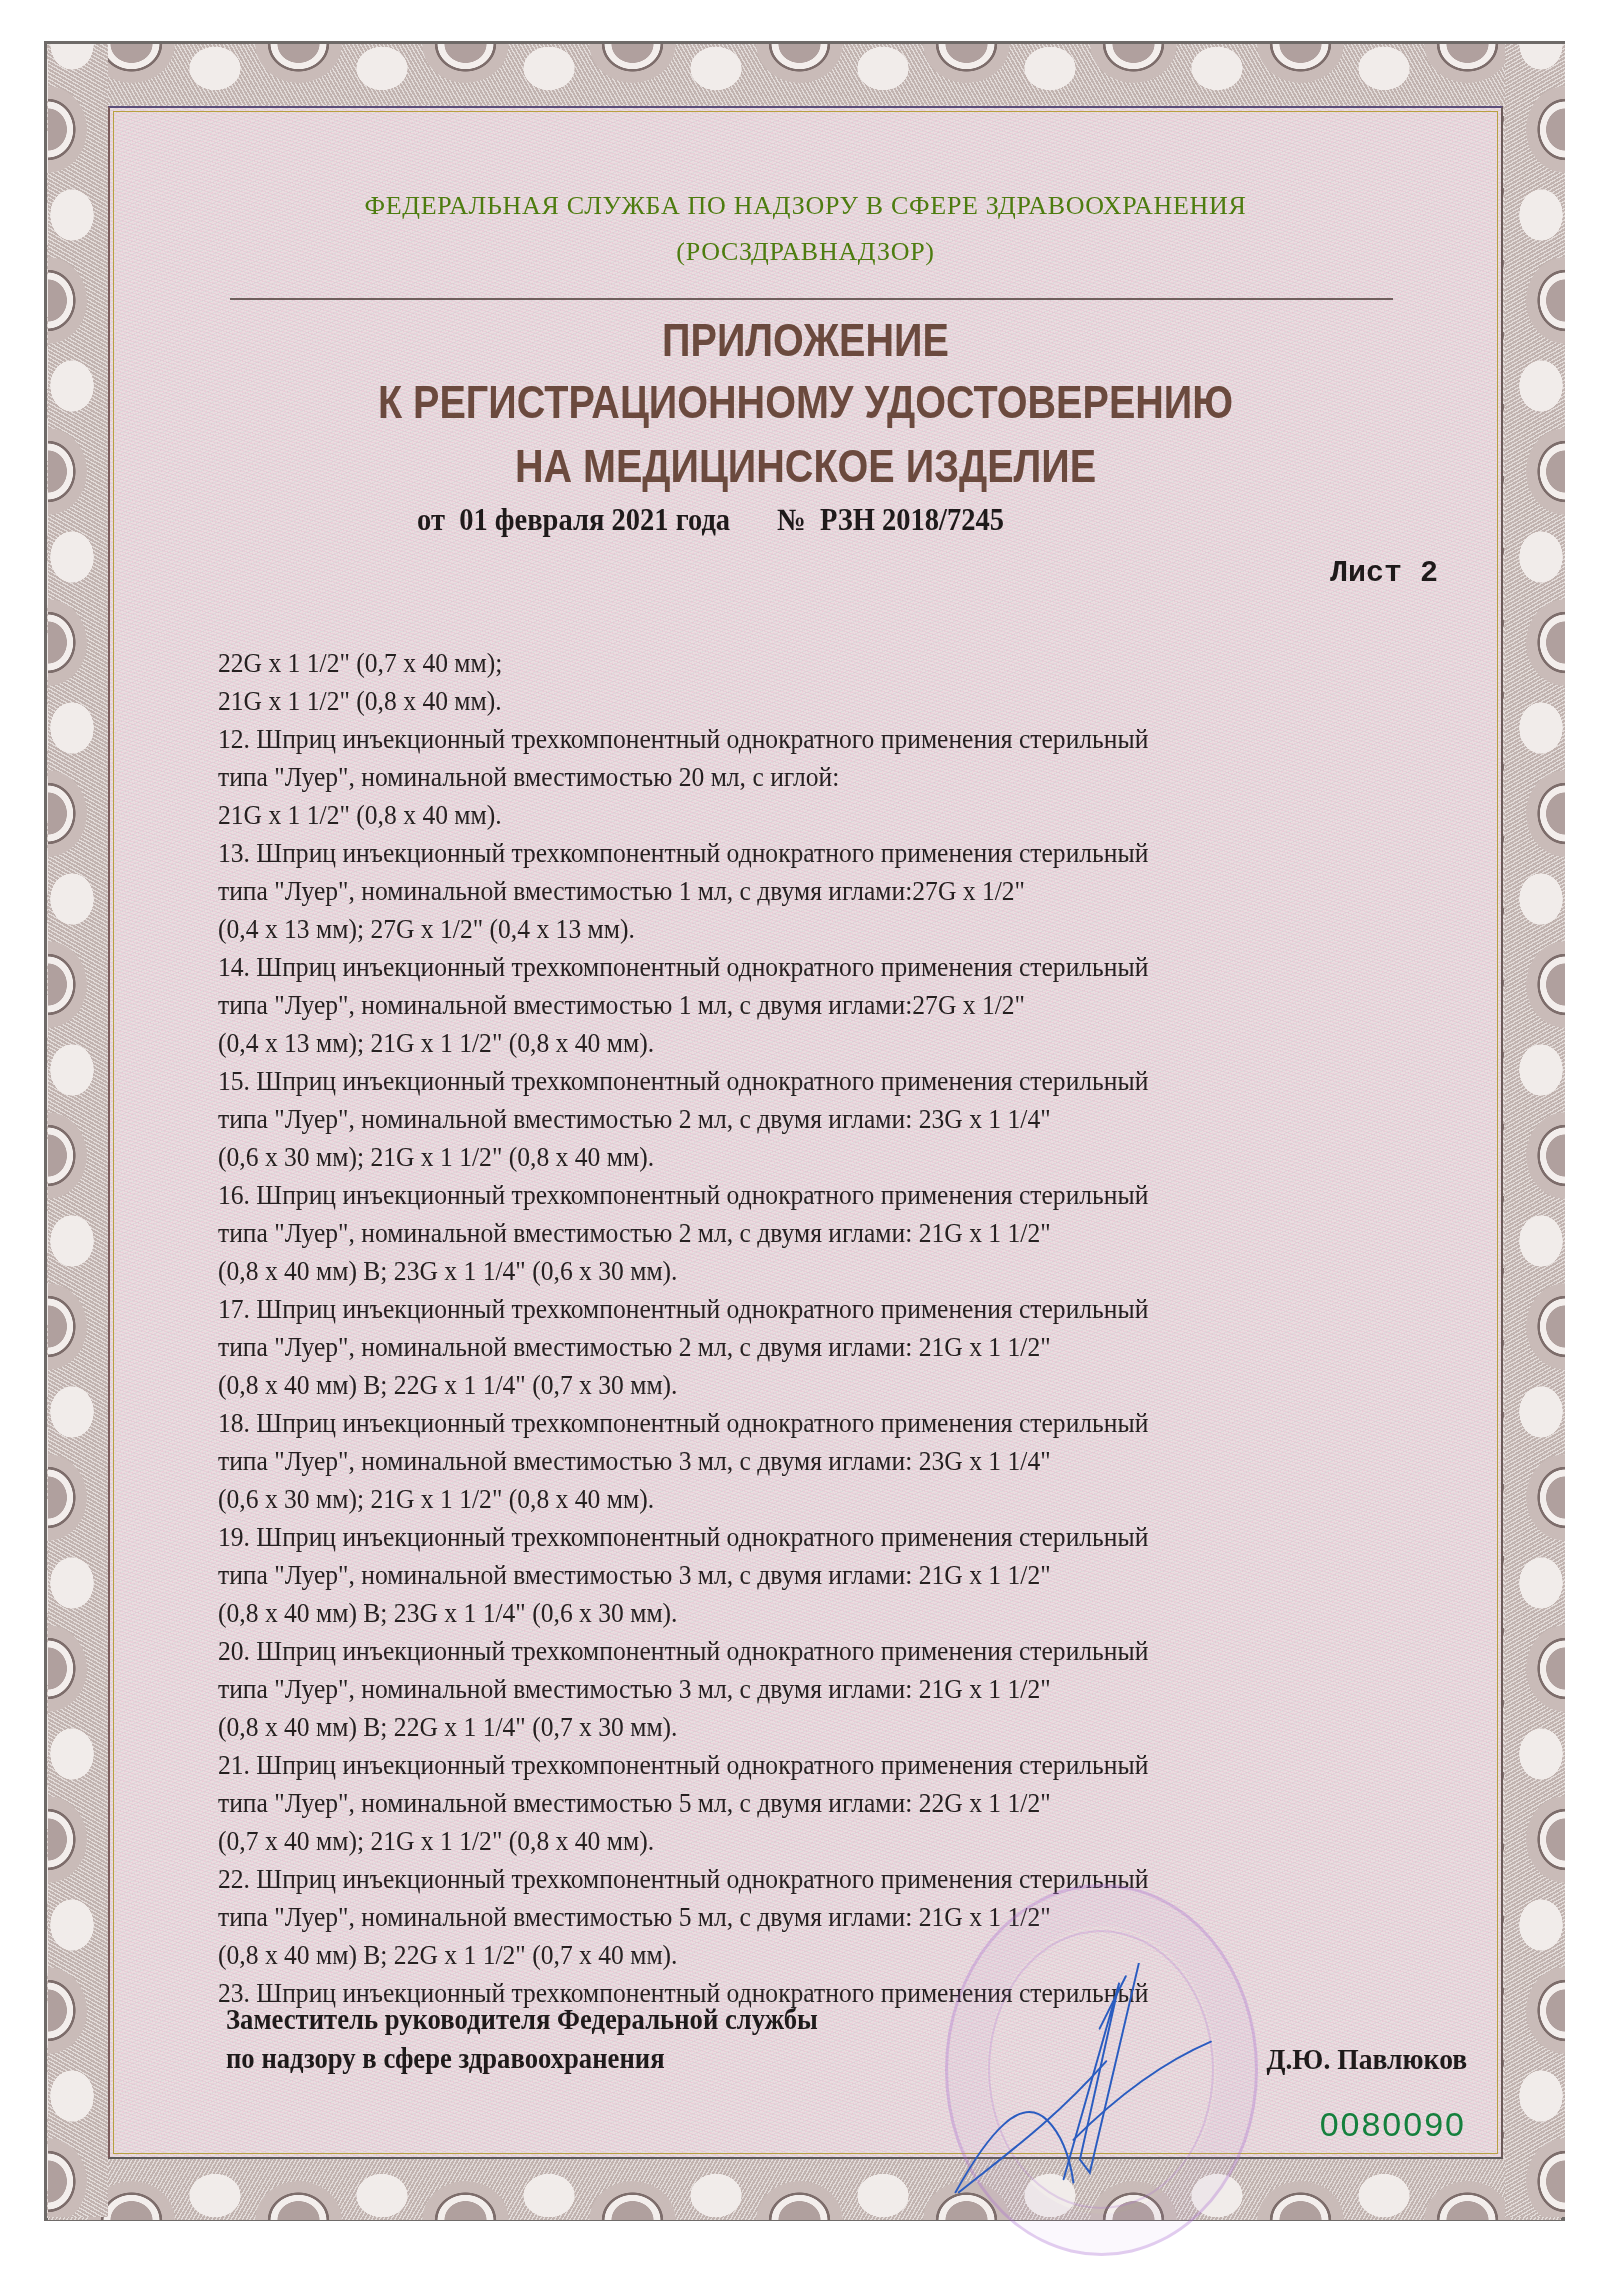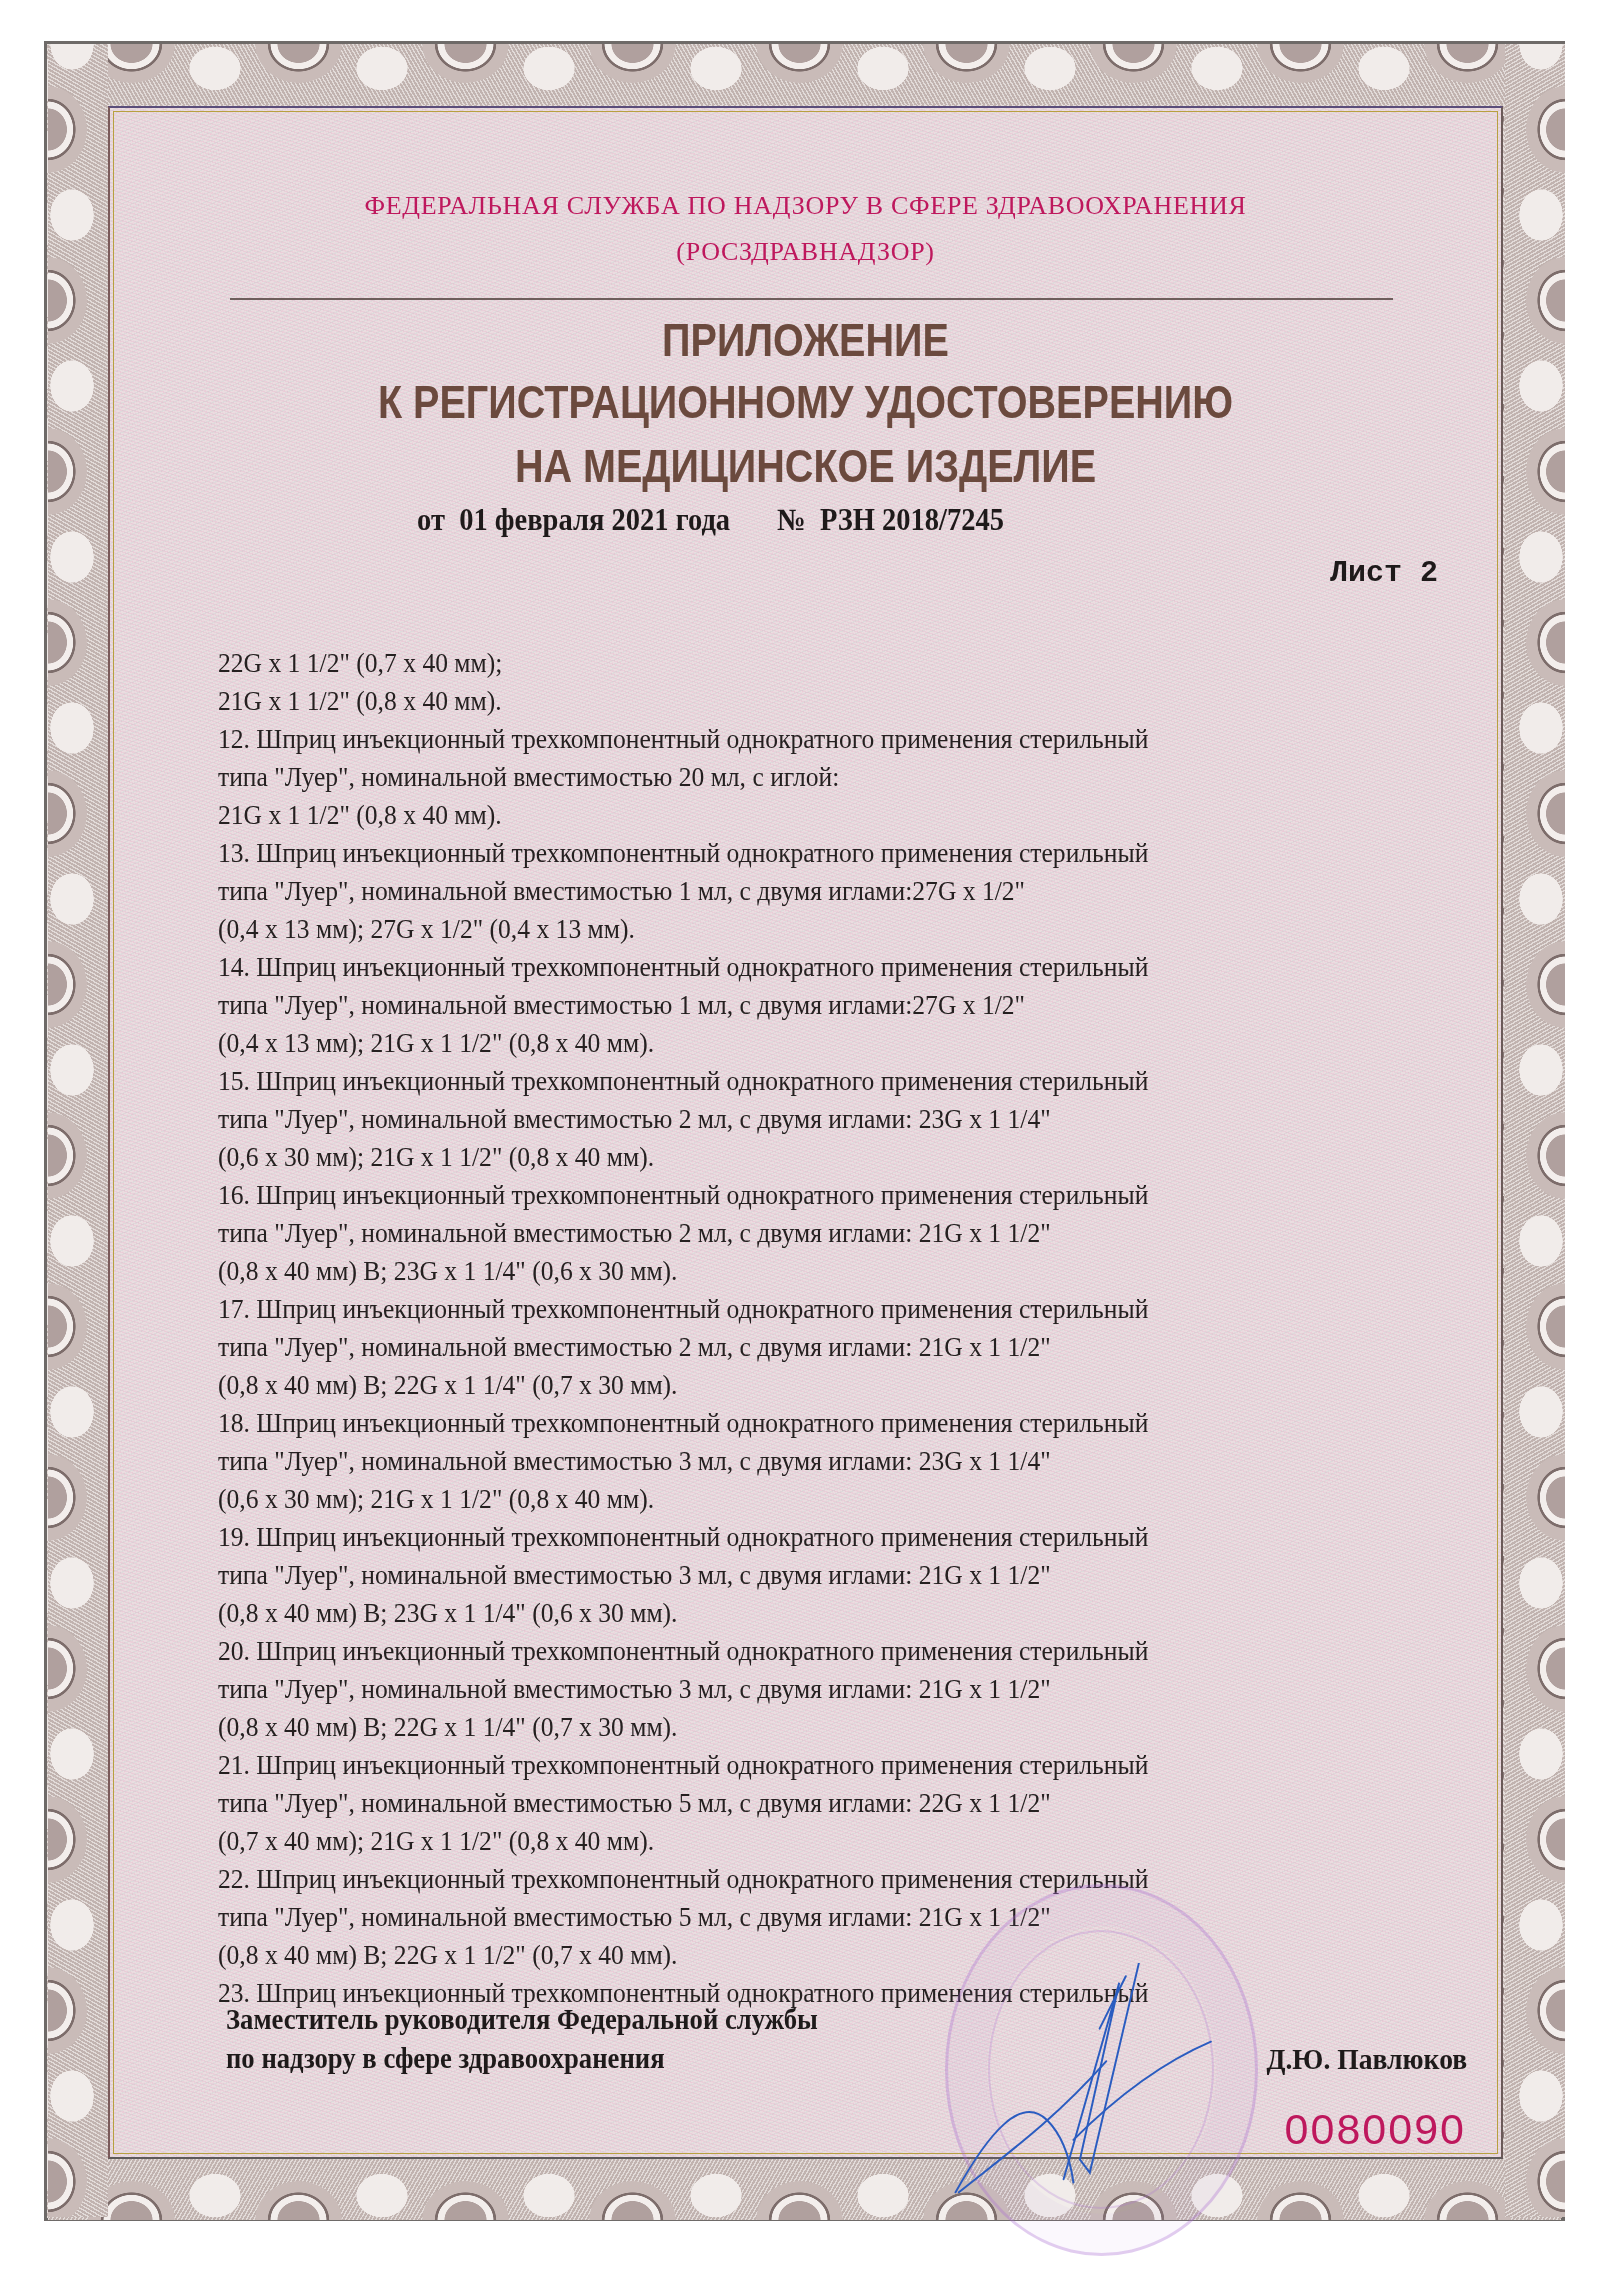--- a/index.html
+++ b/index.html
@@ -58,21 +58,21 @@
     background-color: #eadde0;
     background-image:
       repeating-linear-gradient(17deg, rgba(226,150,185,0.18) 0 1.3px, rgba(255,255,255,0) 1.3px 3.3px),
       repeating-linear-gradient(-23deg, rgba(150,200,190,0.14) 0 1.3px, rgba(255,255,255,0) 1.3px 3.9px),
       repeating-linear-gradient(80deg, rgba(240,190,210,0.16) 0 0.7px, rgba(255,255,255,0) 0.7px 2.6px);
   }
 
   .agency {
     position: absolute; left: 108px; width: 1395px; text-align: center;
     font-family: "Liberation Serif", "DejaVu Serif", serif;
-    color: #be185d; font-size: 26px; letter-spacing: 0.7px; line-height: 30px;
+    color: #4d7c0f; font-size: 26px; letter-spacing: 0.7px; line-height: 30px;
   }
   .agency-1 { top: 191px; }
   .agency-2 { top: 237px; }
 
   .header-rule {
     position: absolute; left: 230px; top: 298px; width: 1163px; height: 2px;
     background: #6e5e5c;
   }
 
   .title {
@@ -128,21 +128,21 @@
   .signer-2 { top: 2042px; }
   .signer-name {
     position: absolute; right: 156px; top: 2042px;
     font-family: "Liberation Serif", "DejaVu Serif", serif;
     font-weight: bold; font-size: 30px; color: #1e1a1a;
     transform: scaleX(0.92); transform-origin: right;
   }
   .serial {
     position: absolute; right: 157px; top: 2105px;
     font-family: "Liberation Sans", "DejaVu Sans", sans-serif;
-    font-size: 43px; color: #be185d; letter-spacing: 2px;
+    font-size: 34px; color: #15803d; letter-spacing: 2px;
   }
   .signature {
     position: absolute; left: 949px; top: 1963px; width: 275px; height: 236px;
   }
 </style>
 </head>
 <body>
 
 <div class="outer-frame"></div>
 <div class="frame-top"></div>

